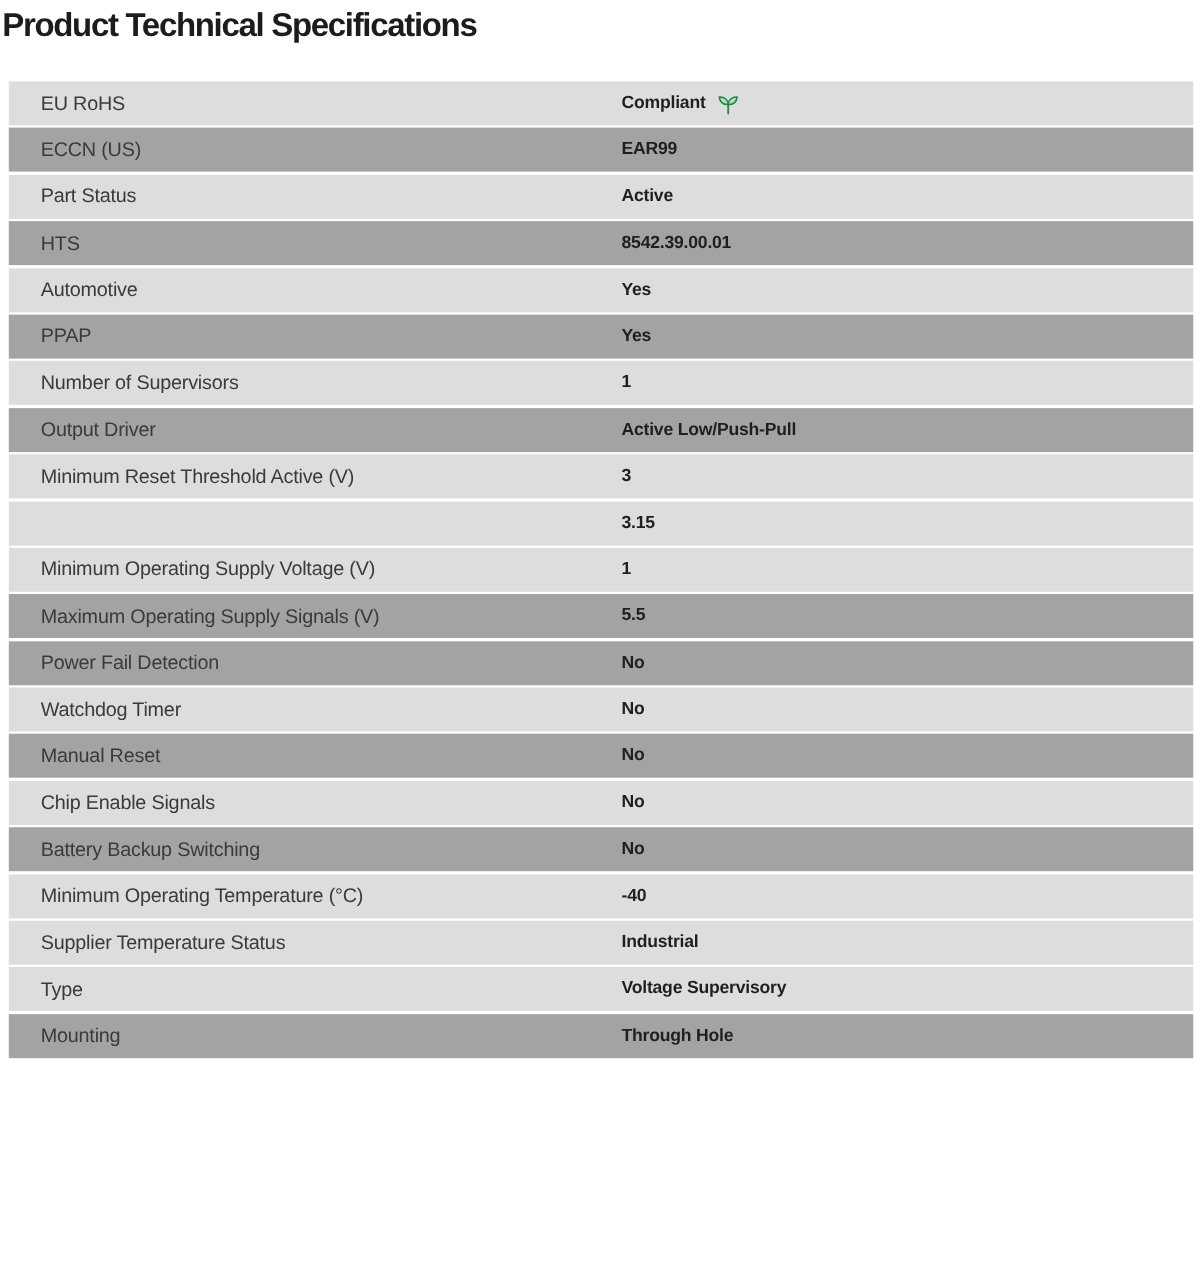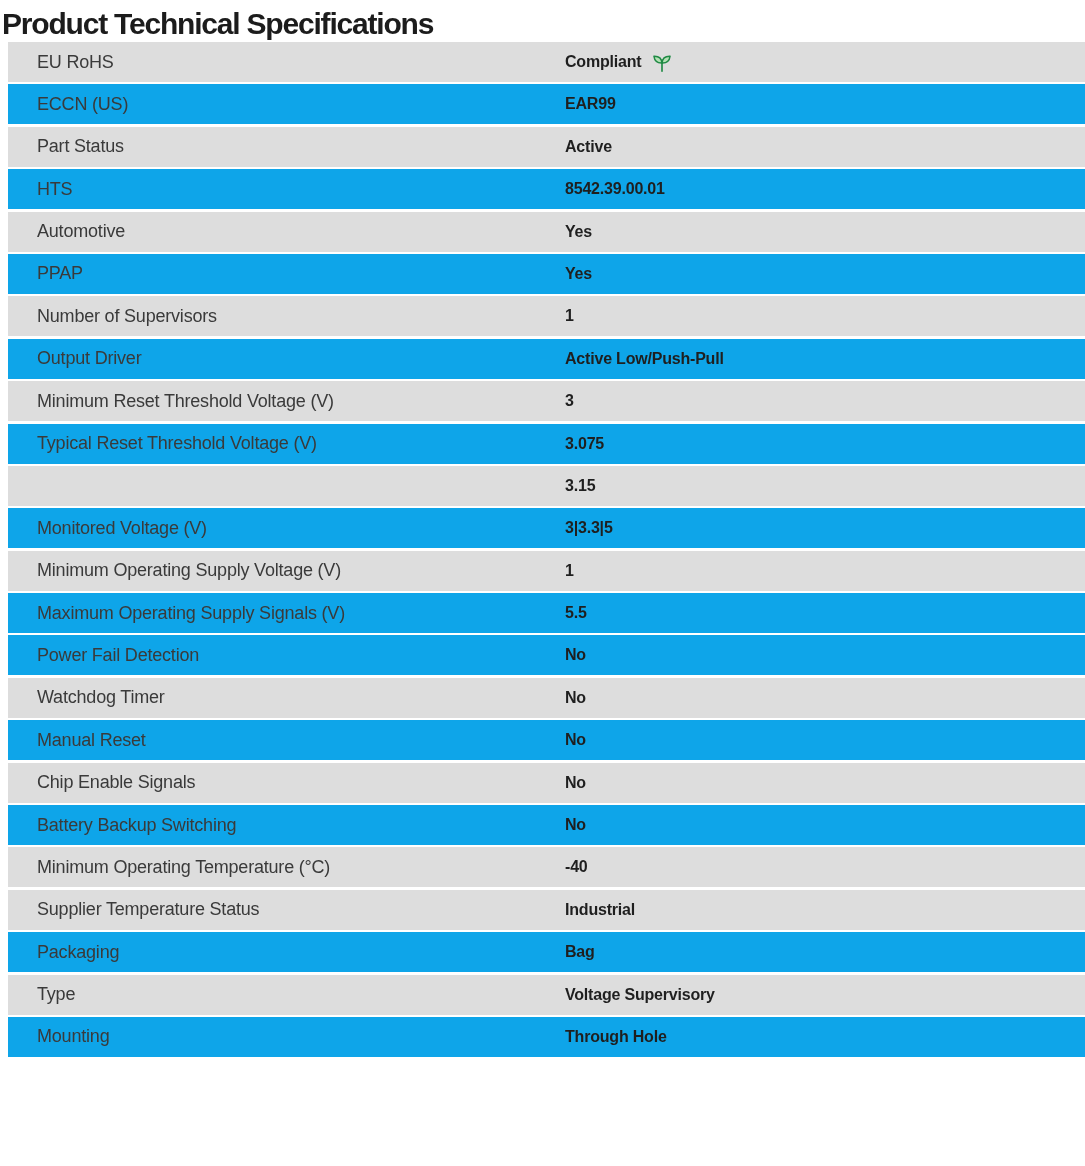--- a/index.html
+++ b/index.html
@@ -11,37 +11,37 @@
     overflow: hidden;
     font-family: "Liberation Sans", sans-serif;
   }
   .page-title {
     font-size: 30px;
     font-weight: 700;
     color: #1c1c1c;
     letter-spacing: -1.2px;
     margin: 0;
     padding: 6px 0 0 2px;
-    height: 42px;
+    height: 74px;
     box-sizing: border-box;
     line-height: 36px;
   }
   .spec-table {
     margin-left: 8px;
     width: 1077px;
   }
   .spec-row {
     height: 40px;
     margin-bottom: 2.4px;
     display: flex;
     align-items: center;
     position: relative;
   }
   .spec-row.shaded { background: #dddddd; }
-  .spec-row.plain  { background: #0ea5e9; }
+  .spec-row.plain  { background: #a3a3a3; }
   .row-label {
     position: absolute;
     left: 29px;
     font-size: 18px;
     color: #3a3a3a;
     letter-spacing: -0.2px;
     white-space: nowrap;
     text-align: right;
   }
   .row-value {
@@ -125,46 +125,32 @@
     </span>
   </div>
     <div class="spec-row plain">
     <span class="row-label">Output Driver</span>
     <span class="row-value">
       <span class="row-value-text">Active Low/Push-Pull</span>
 
     </span>
   </div>
     <div class="spec-row shaded">
-    <span class="row-label">Minimum Reset Threshold Voltage (V)</span>
+    <span class="row-label">Minimum Reset Threshold Active (V)</span>
     <span class="row-value">
       <span class="row-value-text">3</span>
 
     </span>
   </div>
-    <div class="spec-row plain">
-    <span class="row-label">Typical Reset Threshold Voltage (V)</span>
-    <span class="row-value">
-      <span class="row-value-text">3.075</span>
-
-    </span>
-  </div>
     <div class="spec-row shaded">
     <span class="row-value">
       <span class="row-value-text">3.15</span>
 
     </span>
   </div>
-    <div class="spec-row plain">
-    <span class="row-label">Monitored Voltage (V)</span>
-    <span class="row-value">
-      <span class="row-value-text">3|3.3|5</span>
-
-    </span>
-  </div>
     <div class="spec-row shaded">
     <span class="row-label">Minimum Operating Supply Voltage (V)</span>
     <span class="row-value">
       <span class="row-value-text">1</span>
 
     </span>
   </div>
     <div class="spec-row plain">
     <span class="row-label">Maximum Operating Supply Signals (V)</span>
     <span class="row-value">
@@ -214,27 +200,20 @@
 
     </span>
   </div>
     <div class="spec-row shaded">
     <span class="row-label">Supplier Temperature Status</span>
     <span class="row-value">
       <span class="row-value-text">Industrial</span>
 
     </span>
   </div>
-    <div class="spec-row plain">
-    <span class="row-label">Packaging</span>
-    <span class="row-value">
-      <span class="row-value-text">Bag</span>
-
-    </span>
-  </div>
     <div class="spec-row shaded">
     <span class="row-label">Type</span>
     <span class="row-value">
       <span class="row-value-text">Voltage Supervisory</span>
 
     </span>
   </div>
     <div class="spec-row plain">
     <span class="row-label">Mounting</span>
     <span class="row-value">

